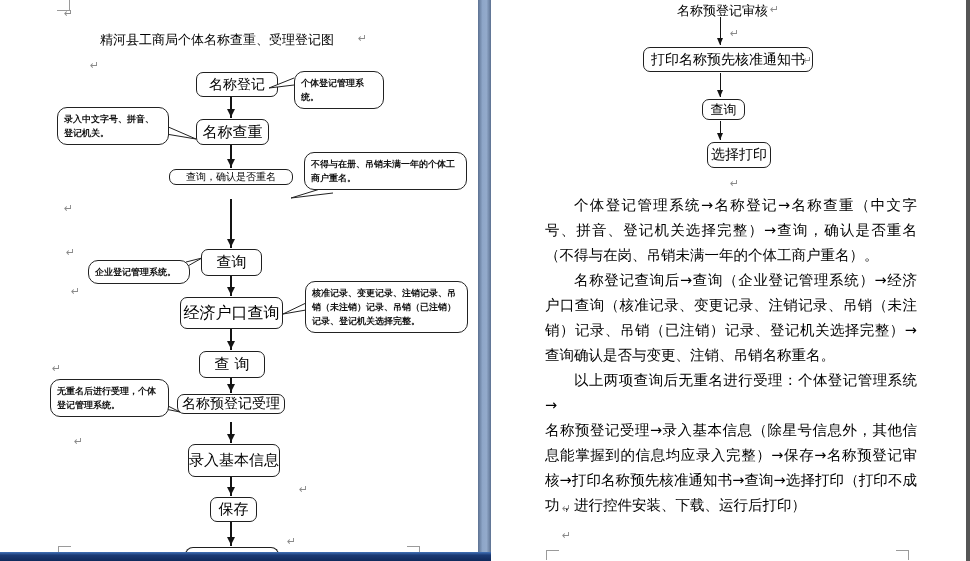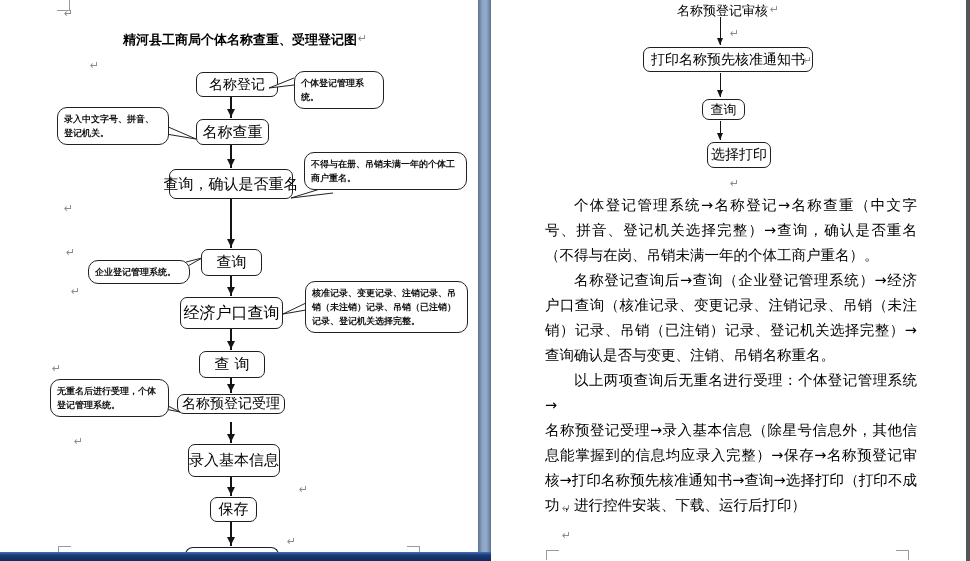--- a/index.html
+++ b/index.html
@@ -7,22 +7,22 @@
           font-family:"DejaVu Sans",sans-serif;}
   .page{position:absolute;top:0;height:561px;background:#fff;}
   #page-left{left:0;width:478px;}
   #page-right{left:491px;width:475px;}
   #page-gap{position:absolute;left:478px;top:0;width:13px;height:561px;
             background:linear-gradient(90deg,#5c7191 0%,#8ea6c8 35%,#93aacb 65%,#5c7191 100%);}
   #right-edge{position:absolute;left:966px;top:0;width:4px;height:561px;background:#555;}
   #bottom-bar{position:absolute;left:0;top:552px;width:491px;height:9px;
               background:linear-gradient(180deg,#4272b8 0%,#1b3a74 35%,#102a5c 100%);}
 
-  .doc-title{position:absolute;font-size:13px;font-weight:bold;color:#000;
-             text-align:center;white-space:nowrap;}
+  .doc-title{position:absolute;font-size:13px;font-weight:normal;color:#000;
+             text-align:left;white-space:nowrap;}
   .fbox{position:absolute;background:#fff;border:1.5px solid #1f1f1f;border-radius:7px;
         display:flex;align-items:center;justify-content:center;color:#000;white-space:nowrap;
         box-sizing:border-box;}
   .fbox-partial{position:absolute;background:#fff;border:1.5px solid #1f1f1f;border-bottom:none;
         border-radius:8px 8px 0 0;box-sizing:border-box;}
   .callout{position:absolute;background:#fff;border:1px solid #222;border-radius:10px;
         font-size:9px;line-height:14px;padding:4px 6px;color:#111;font-weight:600;
         box-sizing:border-box;}
   .tail{position:absolute;}
   .varrow{position:absolute;width:0;border-left:2px solid #141414;}
@@ -48,21 +48,21 @@
 
   <div class="page" id="page-left">
 
     <div class="corner tl" style="left:57px;top:0;"></div>
 
     <div class="doc-title" style="left:100px;top:31px;width:280px;">精河县工商局个体名称查重、受理登记图</div>
     <div class="pilcrow" style="left:358px;top:33px;">↵</div>
 
     <div class="fbox" style="left:196px;top:72px;width:82px;height:25px;font-size:14px;">名称登记</div>
     <div class="fbox" style="left:196px;top:119px;width:73px;height:26px;font-size:15px;">名称查重</div>
-    <div class="fbox" style="left:169px;top:169px;width:124px;height:30px;font-size:15px;">查询，确认是否重名</div>
+    <div class="fbox" style="left:169px;top:169px;width:124px;height:16px;font-size:10px;">查询，确认是否重名</div>
     <div class="fbox" style="left:201px;top:249px;width:61px;height:27px;font-size:15px;">查询</div>
     <div class="fbox" style="left:180px;top:297px;width:103px;height:32px;font-size:16px;">经济户口查询</div>
     <div class="fbox" style="left:199px;top:351px;width:66px;height:27px;font-size:15px;">查  询</div>
     <div class="fbox" style="left:177px;top:394px;width:108px;height:20px;font-size:14px;">名称预登记受理</div>
     <div class="fbox" style="left:188px;top:444px;width:92px;height:33px;font-size:15px;">录入基本信息</div>
     <div class="fbox" style="left:210px;top:497px;width:47px;height:25px;font-size:15px;">保存</div>
     <div class="fbox-partial" style="left:185px;top:547px;width:94px;height:14px;"></div>
 
     <div class="varrow" style="left:230px;top:97px;height:21px;"></div>
     <div class="varrow" style="left:230px;top:145px;height:23px;"></div>

